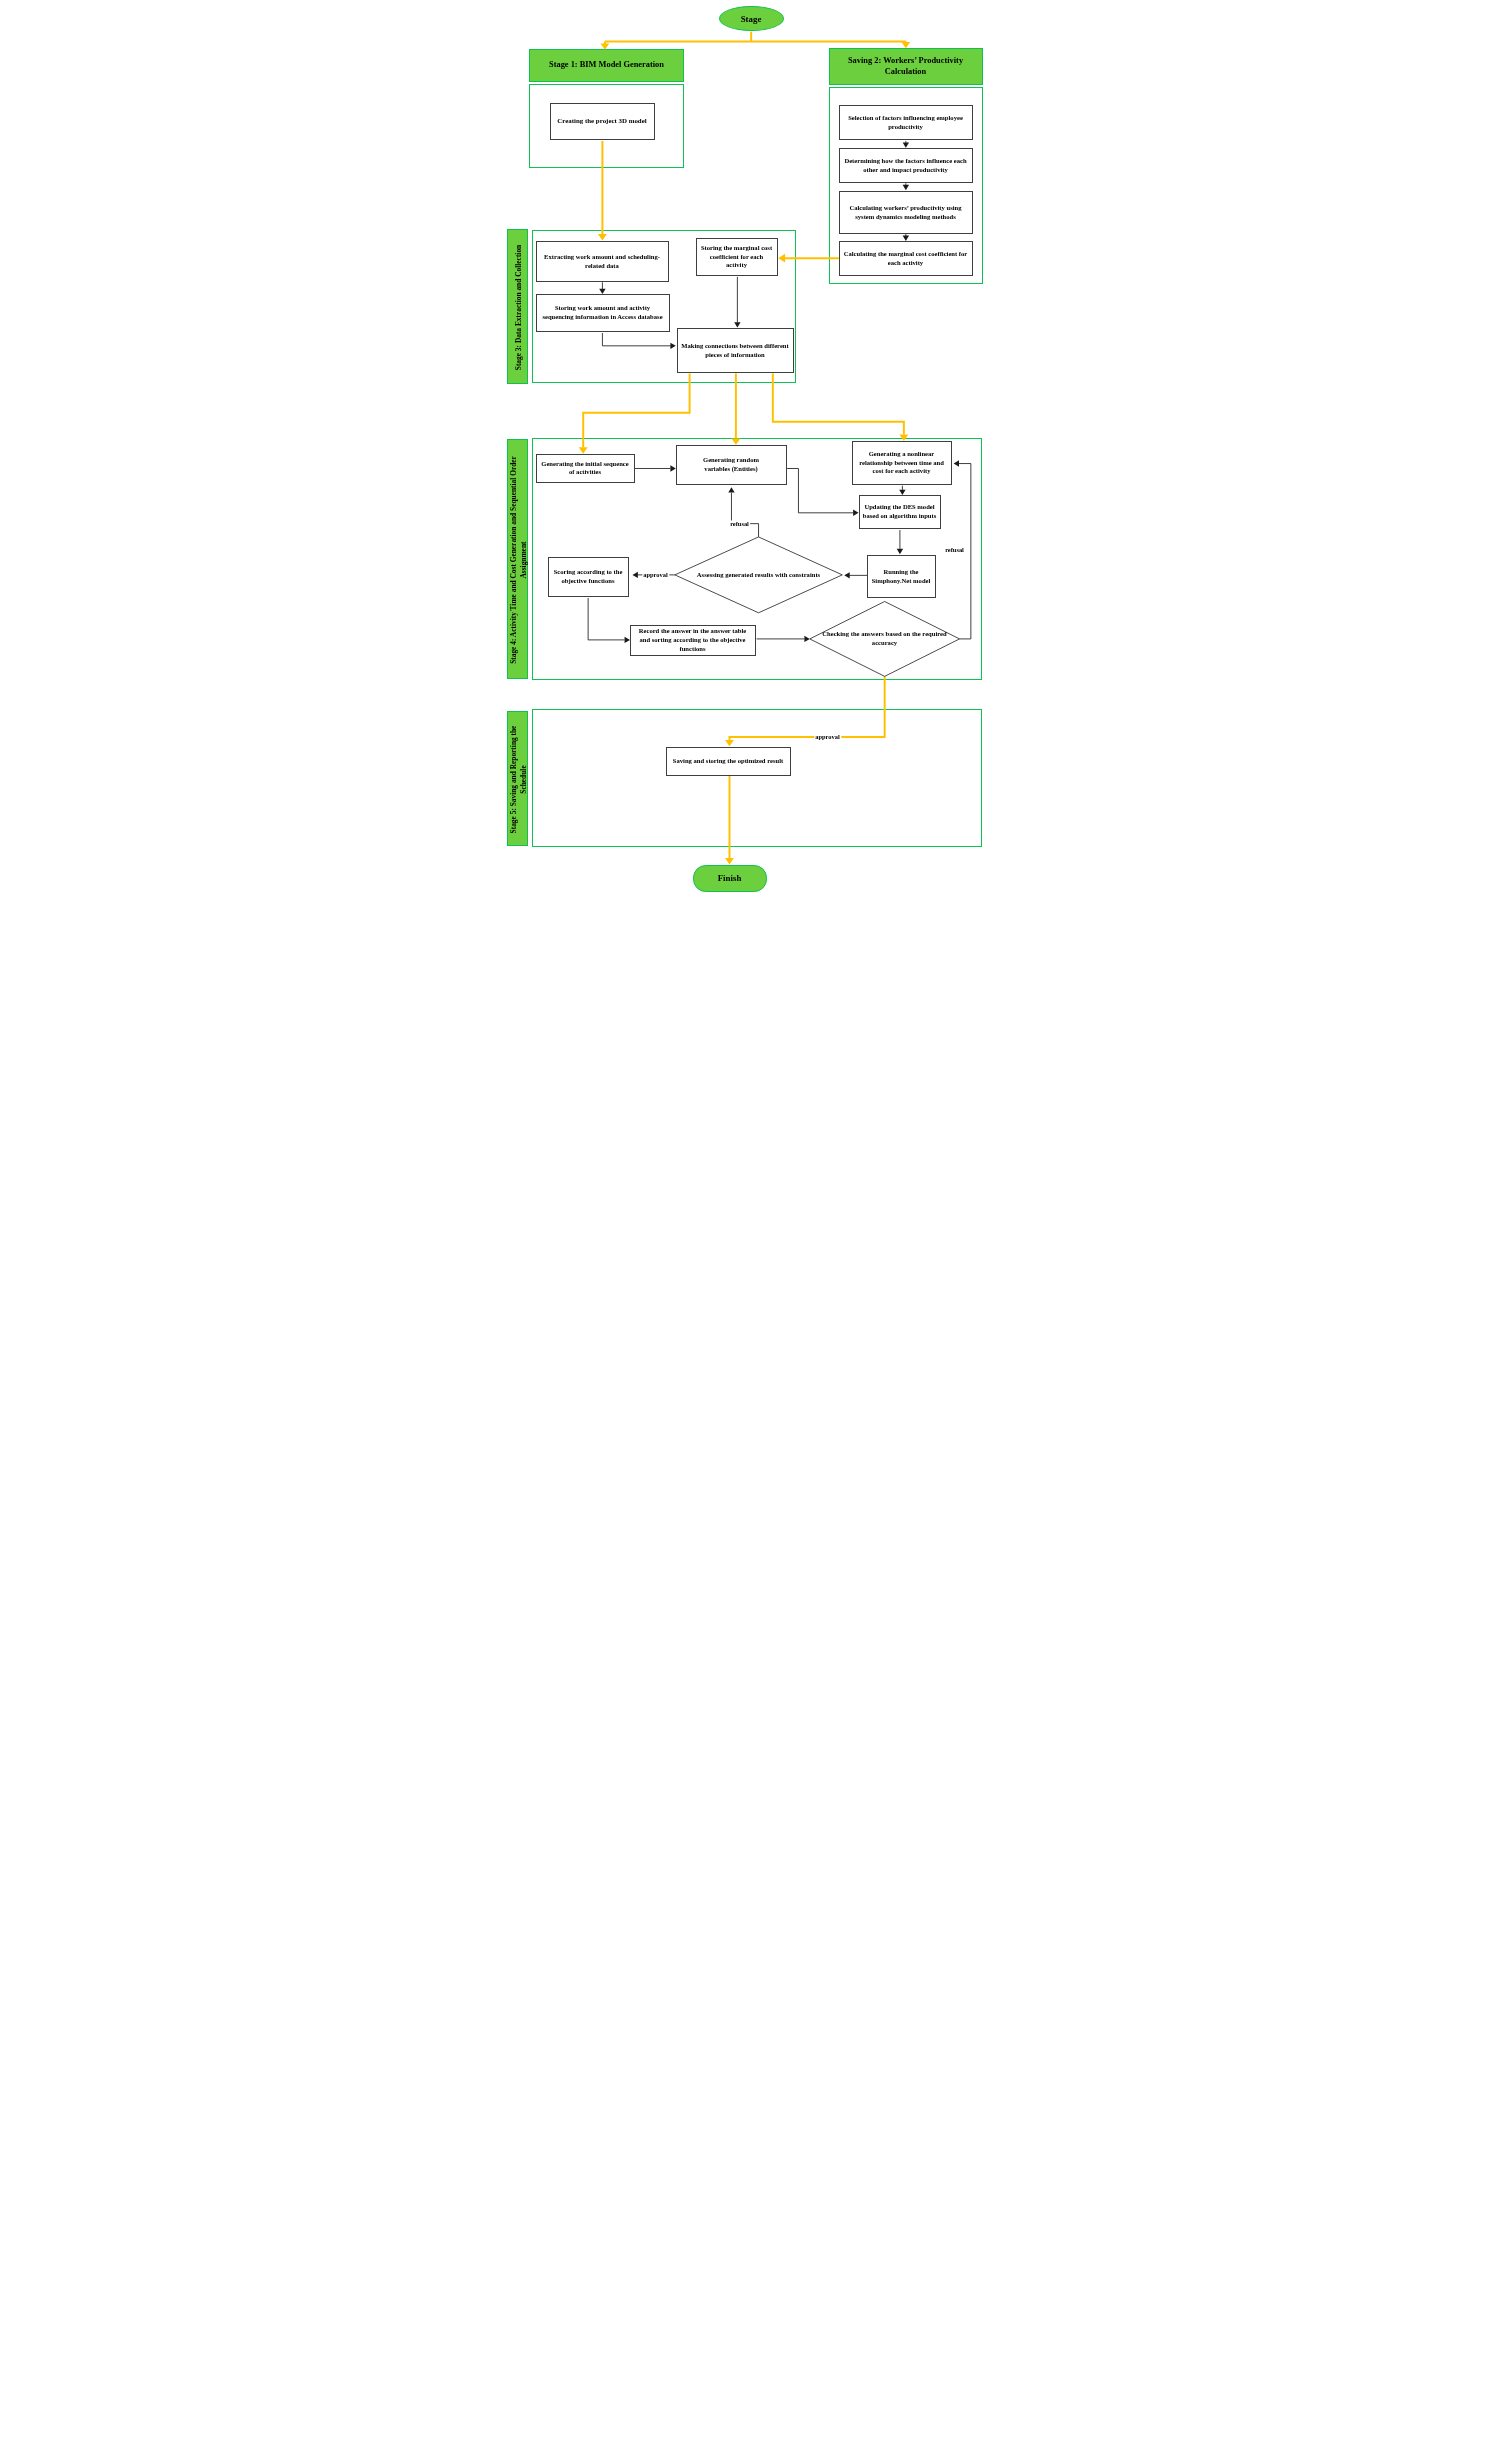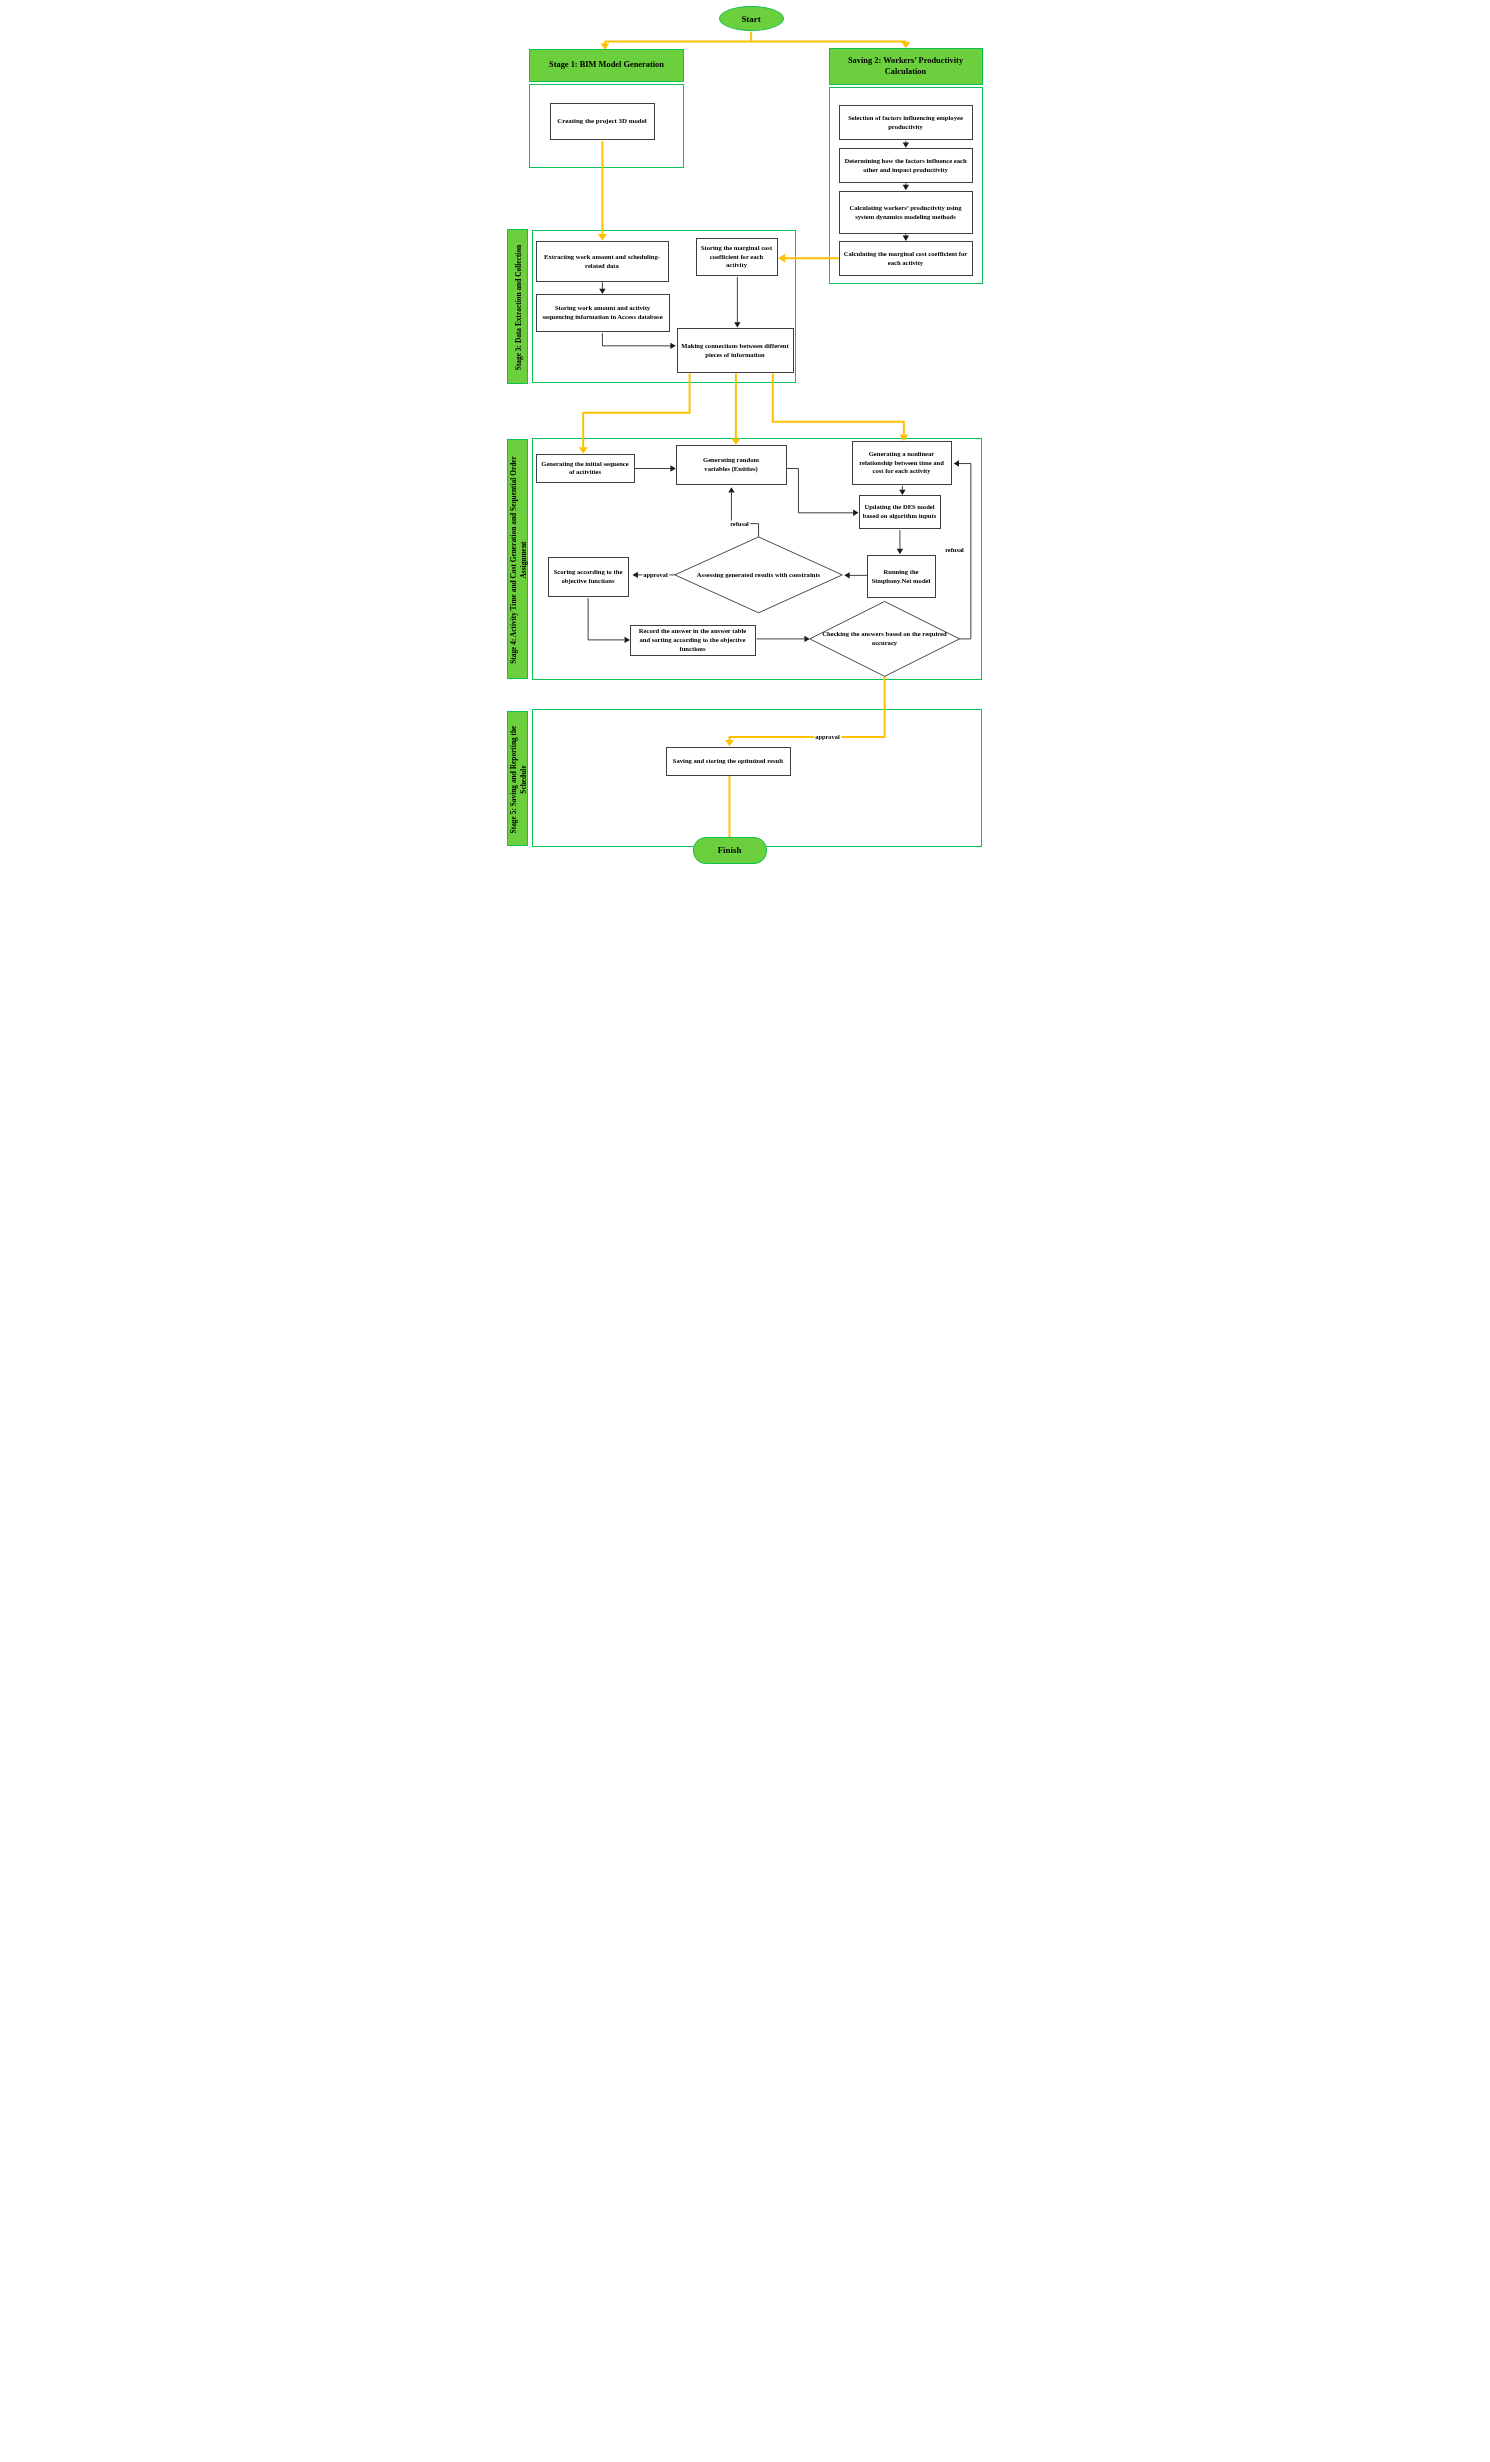--- a/index.html
+++ b/index.html
@@ -118,23 +118,23 @@
       <path d="M716,1161.5 L716,1174.5 L705,1168 Z"></path>
       <path d="M469.5,1000 L482.5,1000 L476,989 Z"></path>
       <path d="M286,1160.5 L286,1173.5 L275,1167 Z"></path>
       <path d="M259,1292.5 L259,1305.5 L270,1299 Z"></path>
       <path d="M624,1290.5 L624,1303.5 L635,1297 Z"></path>
       <path d="M938,934.5 L938,947.5 L927,941 Z"></path>
     </g>
   </svg>
 
   <div class="terminal" style="left:222px;top:5.9px;width:65px;height:25.6px;border-radius:50%;">
-    <span>Start</span>
-  </div>
-  <div class="terminal" style="left:196px;top:837px;width:74px;height:26.6px;border-radius:12.8px;">
+    <span>Stage</span>
+  </div>
+  <div class="terminal" style="left:196px;top:865px;width:74px;height:26.6px;border-radius:12.8px;">
     <span>Finish</span>
   </div>
 
   <div class="node" style="left:53px;top:103px;width:105px;height:37px;font-size:6.9px;">
     <span>Creating the project 3D model</span>
   </div>
 
   <div class="node" style="left:342px;top:105px;width:134px;height:35px;">
     <span>Selection of factors influencing employee productivity</span>
   </div>

